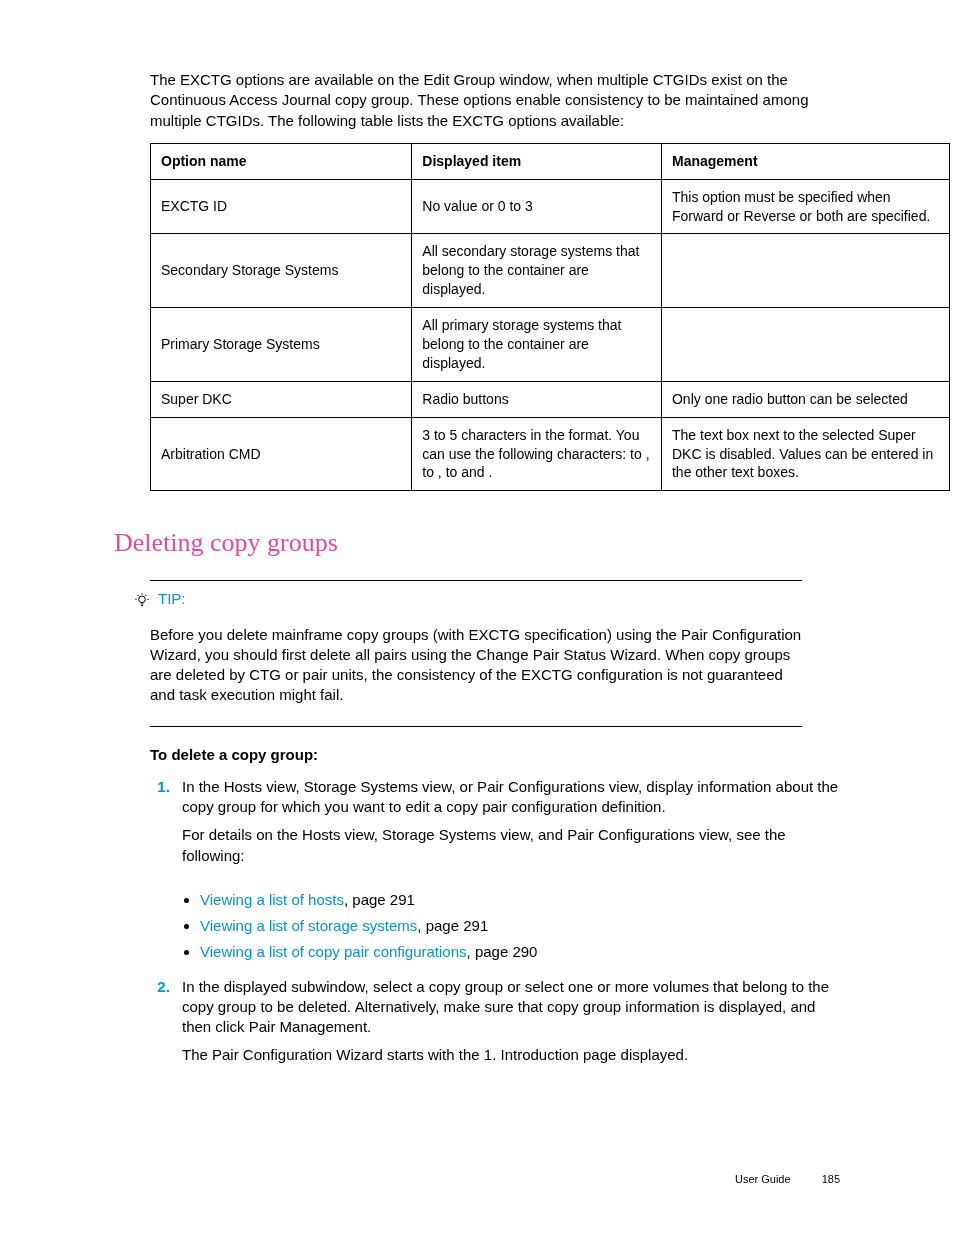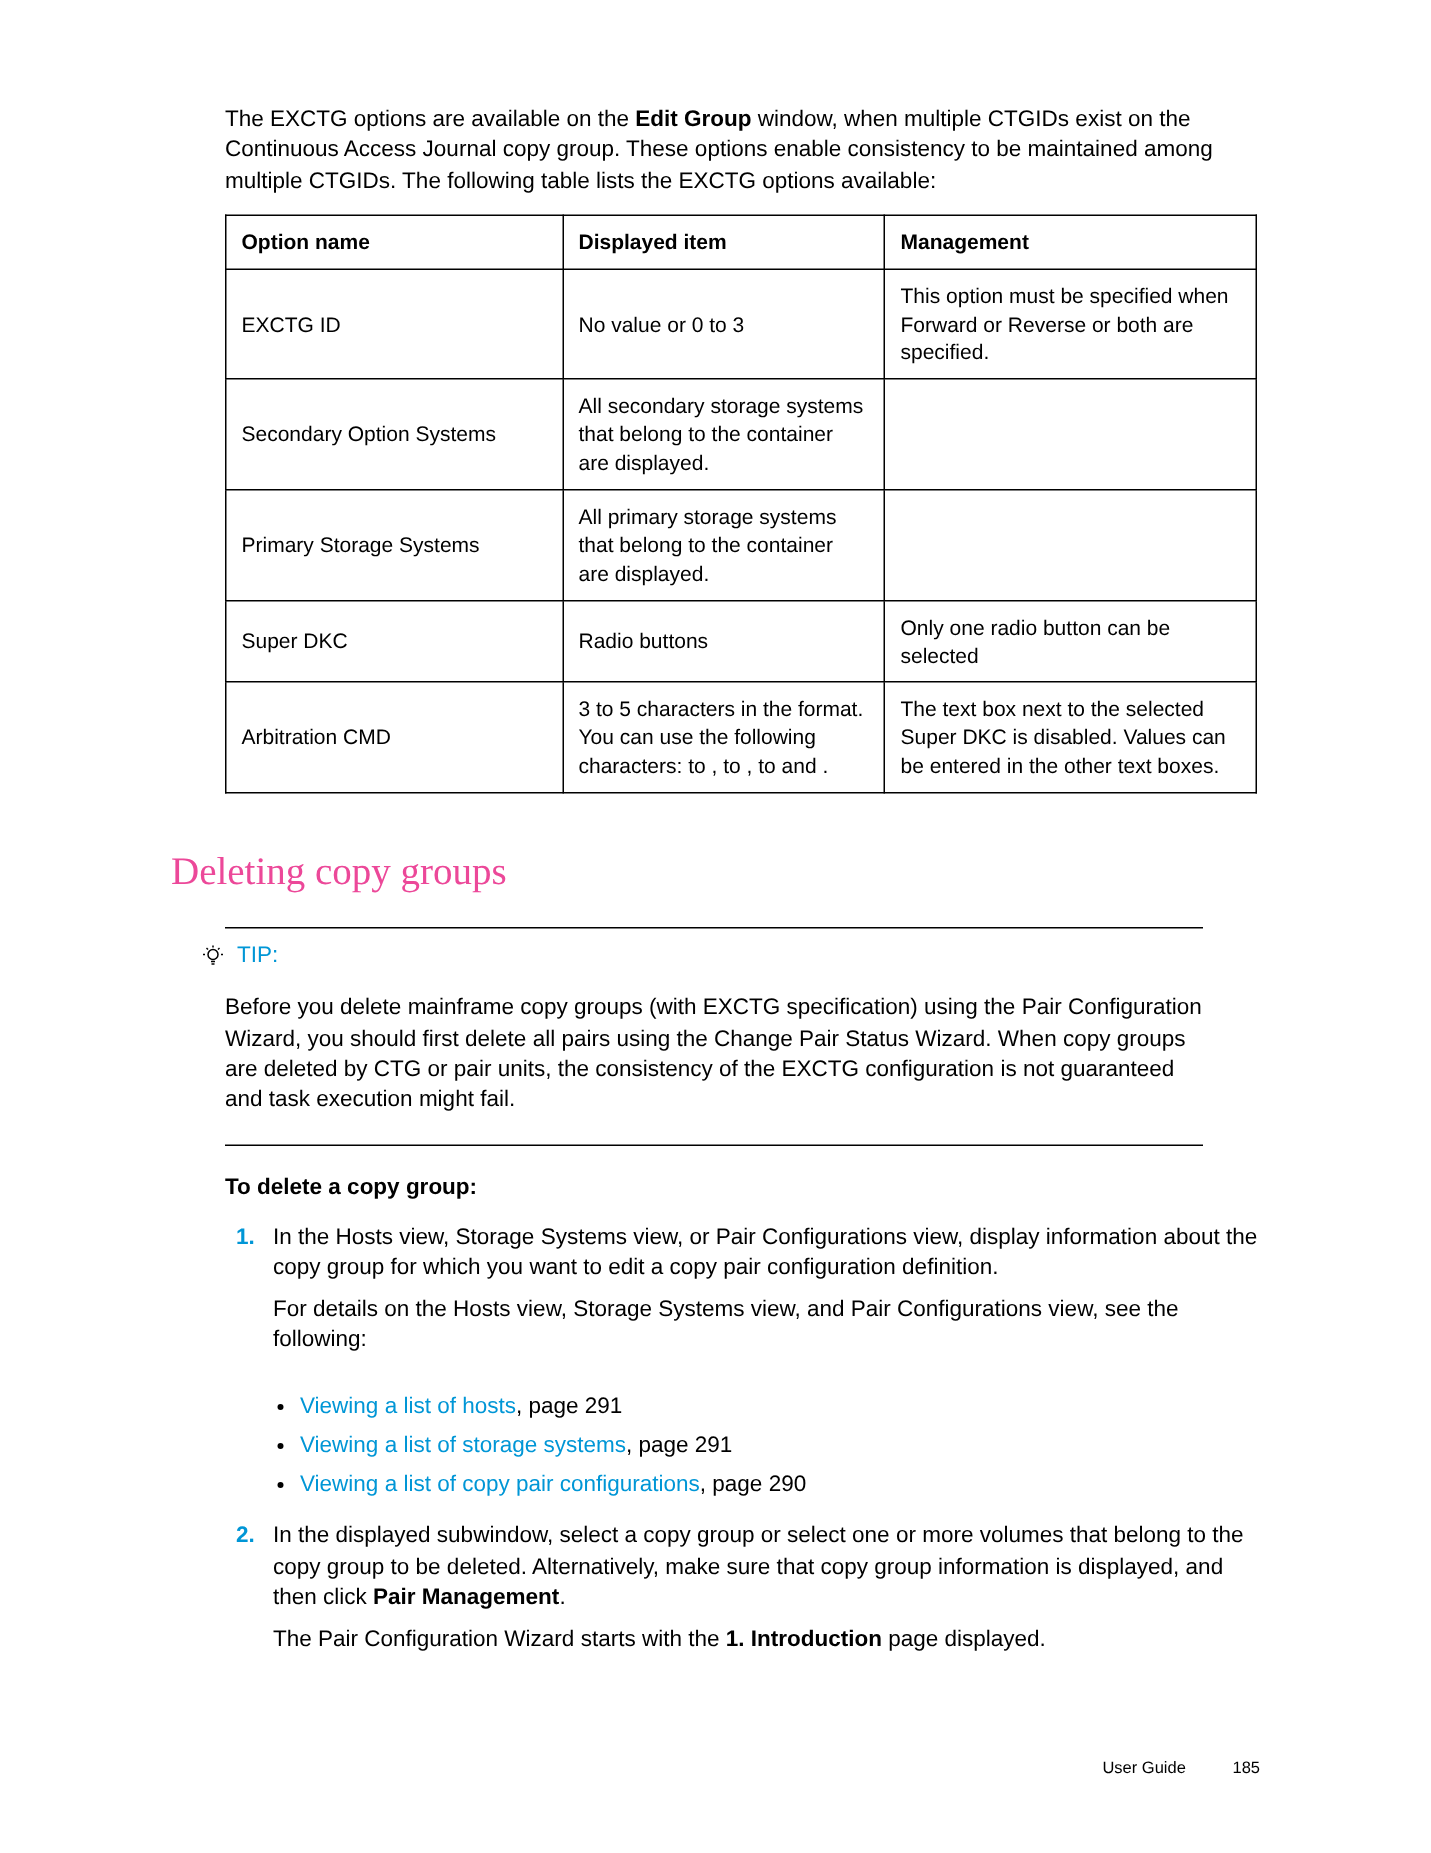--- a/index.html
+++ b/index.html
@@ -17,21 +17,21 @@
     box-sizing: border-box;
     padding: 55px 114px 50px 114px;
     position: relative;
   }
   .intro {
     margin-left: 36px;
     margin-bottom: 12px;
   }
   table.opt {
     border-collapse: collapse;
-    width: 688px;
+    width: 800px;
     margin-left: 36px;
     margin-top: 6px;
   }
   table.opt th, table.opt td {
     border: 1.5px solid #000;
     padding: 8px 10px;
     text-align: left;
     vertical-align: middle;
     font-size: 14px;
   }
@@ -109,21 +109,21 @@
   }
   .footer {
     position: absolute;
     bottom: 48px;
     right: 114px;
     font-size: 11px;
   }
   .footer .pn {
     margin-left: 28px;
   }
-  b { font-weight: bold; margin-top: 20px; }
+  b { font-weight: normal; margin-top: 20px; }
 </style>
 </head>
 <body>
 
 <div class="page">
 
   <p class="intro">
     <span>The EXCTG options are available on the </span><b>Edit Group</b><span> window, when multiple CTGIDs exist on the Continuous Access Journal copy group. These options enable consistency to be maintained among multiple CTGIDs. The following table lists the EXCTG options available:</span>
   </p>
 
@@ -140,21 +140,21 @@
         <th>Management</th>
       </tr>
     </thead>
     <tbody>
       <tr>
         <td>EXCTG ID</td>
         <td>No value or 0 to 3</td>
         <td>This option must be specified when Forward or Reverse or both are specified.</td>
       </tr>
       <tr>
-        <td>Secondary Option Systems</td>
+        <td>Secondary Storage Systems</td>
         <td>All secondary storage systems that belong to the container are displayed.</td>
         <td></td>
       </tr>
       <tr>
         <td>Primary Storage Systems</td>
         <td>All primary storage systems that belong to the container are displayed.</td>
         <td></td>
       </tr>
       <tr>
         <td>Super DKC</td>

